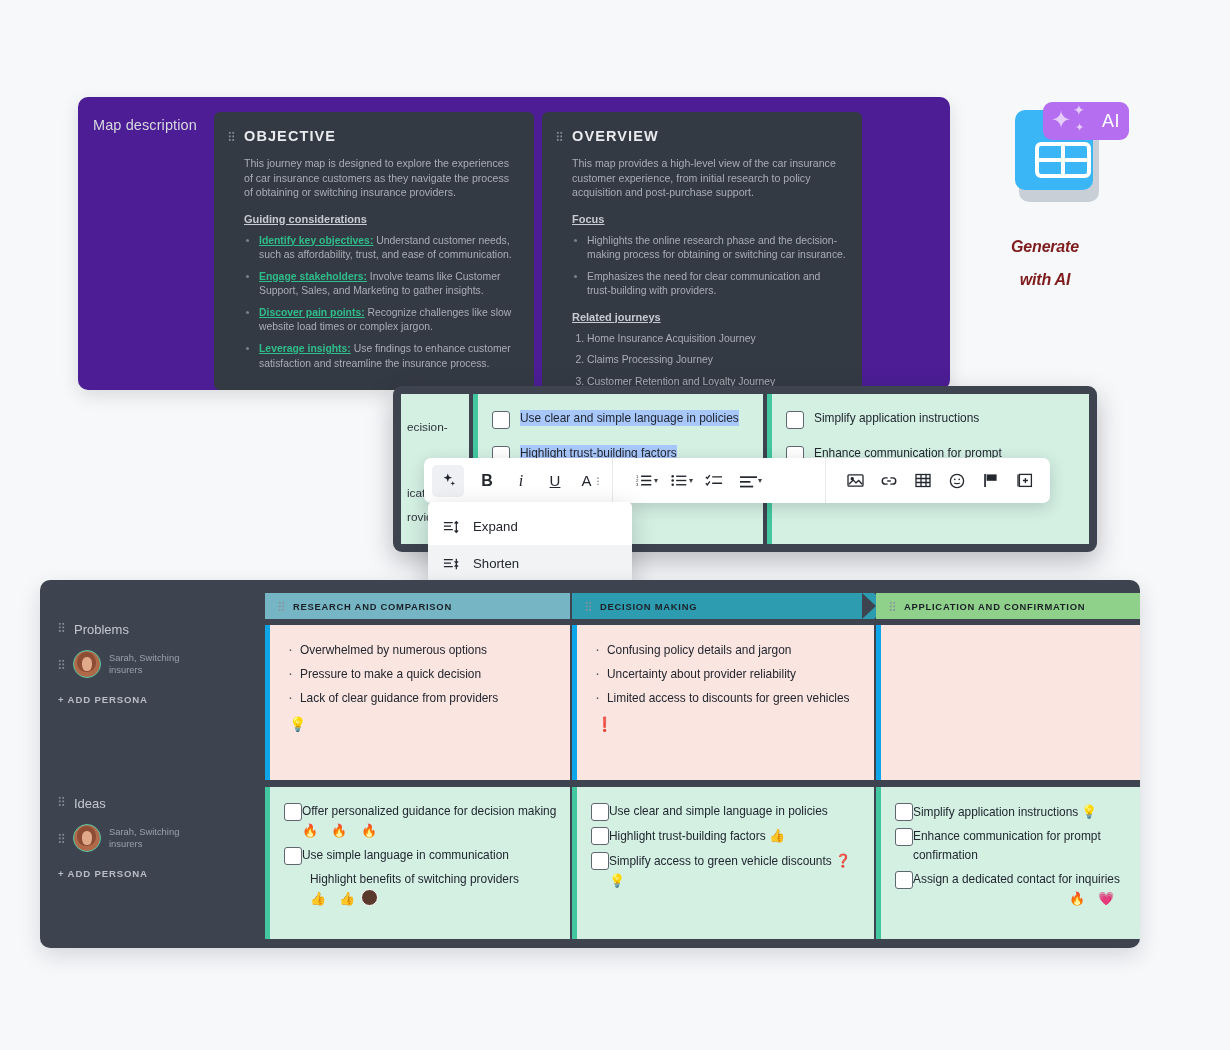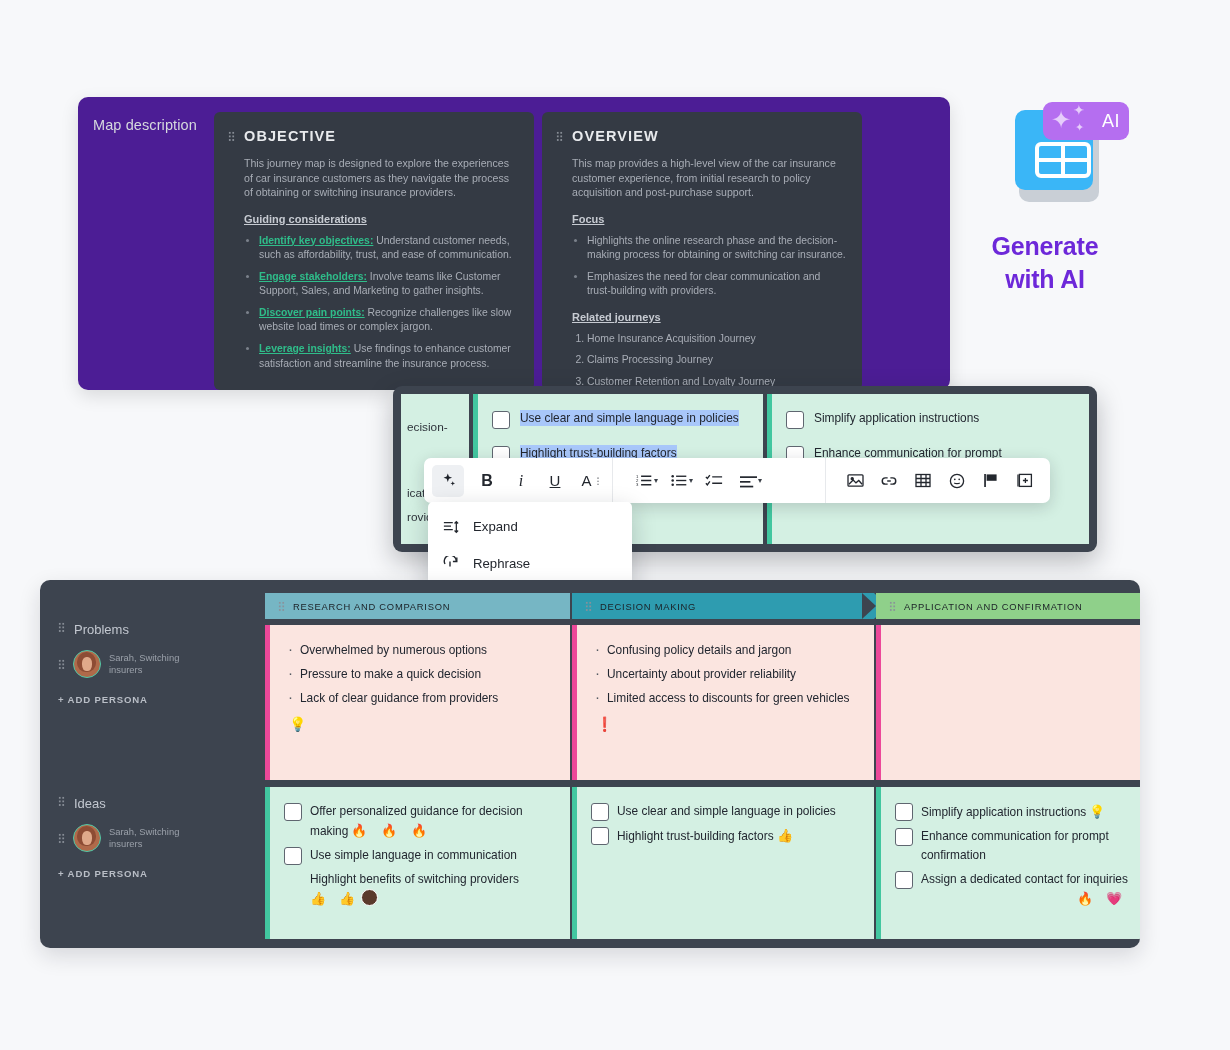--- a/index.html
+++ b/index.html
@@ -72,22 +72,22 @@
     position:absolute;left:54px;top:2px;width:86px;height:38px;
     background:#b56ef0;border-radius:9px;display:flex;align-items:center;
     justify-content:flex-end;padding-right:9px;box-sizing:border-box;
   }
   .ai-badge-text{color:#fff;font-size:18px;font-weight:500;letter-spacing:.5px;}
   .ai-spark{position:absolute;color:#e6cdfb;line-height:1;}
   .ai-spark.s1{left:62px;top:8px;font-size:24px;}
   .ai-spark.s2{left:84px;top:3px;font-size:14px;}
   .ai-spark.s3{left:86px;top:22px;font-size:11px;}
   .ai-caption{
-    margin-top:22px;color:#6d28d9;font-size:25px;font-weight:700;
-    line-height:33px;letter-spacing:-.2px;
+    margin-top:22px;color:#7f1d1d;font-size:16px;font-weight:700;
+    line-height:33px;letter-spacing:-.2px;font-style:italic;
   }
 
   
   .float-card{
     position:absolute;left:393px;top:386px;width:704px;height:166px;
     background:#3d444f;border-radius:9px;
     box-shadow:0 10px 26px rgba(20,24,33,.28);
     overflow:hidden;
   }
   .fc-col{position:absolute;top:8px;height:150px;background:#d4f0e3;overflow:hidden;}
@@ -166,50 +166,50 @@
   .persona-name{color:#9ba1aa;font-size:9.4px;line-height:12px;}
   .add-persona{color:#b9bec6;font-size:9.6px;font-weight:700;letter-spacing:.85px;margin-top:16px;}
 
   .j-cols{position:absolute;left:185px;top:0;right:0;height:100%;}
   .j-head-row{position:absolute;left:40px;top:13px;height:26px;right:0;}
   .phase{
     position:absolute;height:26px;display:flex;align-items:center;
     padding-left:13px;box-sizing:border-box;
   }
   .phase .dots{margin-right:8px;}
-  .phase-label{font-size:9.4px;font-weight:400;letter-spacing:.75px;color:#1b2026;}
+  .phase-label{font-size:9.4px;font-weight:700;letter-spacing:.75px;color:#1b2026;}
   .phase.p0{left:0;width:305px;background:#76b6c4;}
   .phase.p1{left:307px;width:302px;background:#2e9cb0;}
   .phase.p1:after{
     content:"";position:absolute;right:-14px;top:0;border-left:14px solid #2e9cb0;
     border-top:13px solid transparent;border-bottom:13px solid transparent;
   }
   .phase.p2{left:611px;width:301px;background:#8fd08a;}
   .phase.p2:before{
     content:"";position:absolute;left:-14px;top:0;border-left:14px solid #3d444f;
     border-top:13px solid transparent;border-bottom:13px solid transparent;
   }
   .phase.p2:after{
     content:"";position:absolute;right:-14px;top:0;border-left:14px solid #8fd08a;
     border-top:13px solid transparent;border-bottom:13px solid transparent;
   }
 
   .cell{
     position:absolute;box-sizing:border-box;overflow:hidden;
   }
-  .cell.prob{background:#fbe5e0;border-left:5px solid #ec4899;}
+  .cell.prob{background:#fbe5e0;border-left:5px solid #0ea5e9;}
   .cell.idea{background:#d4f0e3;border-left:5px solid #42c7a0;}
   .cell-list{margin:0;padding:15px 14px 0 18px;list-style:none;}
   .cell-list li{
     position:relative;color:#222730;font-size:11.9px;line-height:20px;margin-bottom:4px;padding-left:12px;
   }
   .cell-list li:before{content:"·";position:absolute;left:0;top:-1px;font-size:15px;color:#555b63;}
   .emoji-row{padding:4px 0 0 19px;font-size:14px;letter-spacing:7px;}
   .idea-rows{padding:15px 12px 0 14px;}
-  .idea-row{display:flex;align-items:flex-start;gap:8px;margin-bottom:5px;}
+  .idea-row{display:flex;align-items:flex-start;gap:0;margin-bottom:5px;}
   .idea-text{font-size:11.9px;color:#222730;line-height:19px;}
   .idea-emo{font-size:13px;letter-spacing:5px;}
   .mini-ava{
     display:inline-block;width:15px;height:15px;border-radius:50%;background:#5a3a2c;
     vertical-align:-3px;border:1.5px solid #fff;
   }
 </style>
 </head>
 <body>
 
@@ -419,20 +419,29 @@
   <div class="dropdown">
     <div class="dd-item">
       <span class="dd-ico">
         <svg width="16" height="14" viewBox="0 0 18 14" fill="none" stroke="#23272e" stroke-width="1.4">
             <path d="M1 2h10M1 6h8M1 10h10"></path>
             <path d="M15 1v12M13 3l2-2 2 2M13 11l2 2 2-2"></path>
           </svg>
       </span>
       <span>Expand</span>
     </div>
+    <div class="dd-item active">
+      <span class="dd-ico">
+        <svg width="16" height="14" viewBox="0 0 18 14" fill="none" stroke="#23272e" stroke-width="1.4">
+            <path d="M1 2h10M1 6h8M1 10h10"></path>
+            <path d="M15 1v12M13 4l2 2 2-2M13 10l2-2 2 2"></path>
+          </svg>
+      </span>
+      <span>Shorten</span>
+    </div>
     <div class="dd-item">
       <span class="dd-ico">
         <svg width="16" height="16" viewBox="0 0 16 16" fill="none" stroke="#23272e" stroke-width="1.4">
             <path d="M13.3 5.2A6 6 0 102 8"></path>
             <path d="M13.8 1.6v3.9h-3.9"></path>
             <path d="M7 5.5v5"></path>
           </svg>
       </span>
       <span>Rephrase</span>
     </div>
@@ -601,20 +610,24 @@
       <div class="cell idea" style="left:347px;top:207px;width:302px;height:152px">
         <div class="idea-rows">
           <div class="idea-row">
             <span class="cbx"></span>
             <span class="idea-text">Use clear and simple language in policies</span>
           </div>
           <div class="idea-row">
             <span class="cbx"></span>
             <span class="idea-text"><span>Highlight trust-building factors</span> <span class="idea-emo">👍</span></span>
           </div>
+          <div class="idea-row">
+            <span class="cbx"></span>
+            <span class="idea-text"><span>Simplify access to green vehicle discounts</span> <span class="idea-emo">❓ 💡</span></span>
+          </div>
         </div>
       </div>
 
       <div class="cell idea" style="left:651px;top:207px;width:301px;height:152px">
         <div class="idea-rows">
           <div class="idea-row">
             <span class="cbx"></span>
             <span class="idea-text"><span>Simplify application instructions</span> <span class="idea-emo">💡</span></span>
           </div>
           <div class="idea-row">

